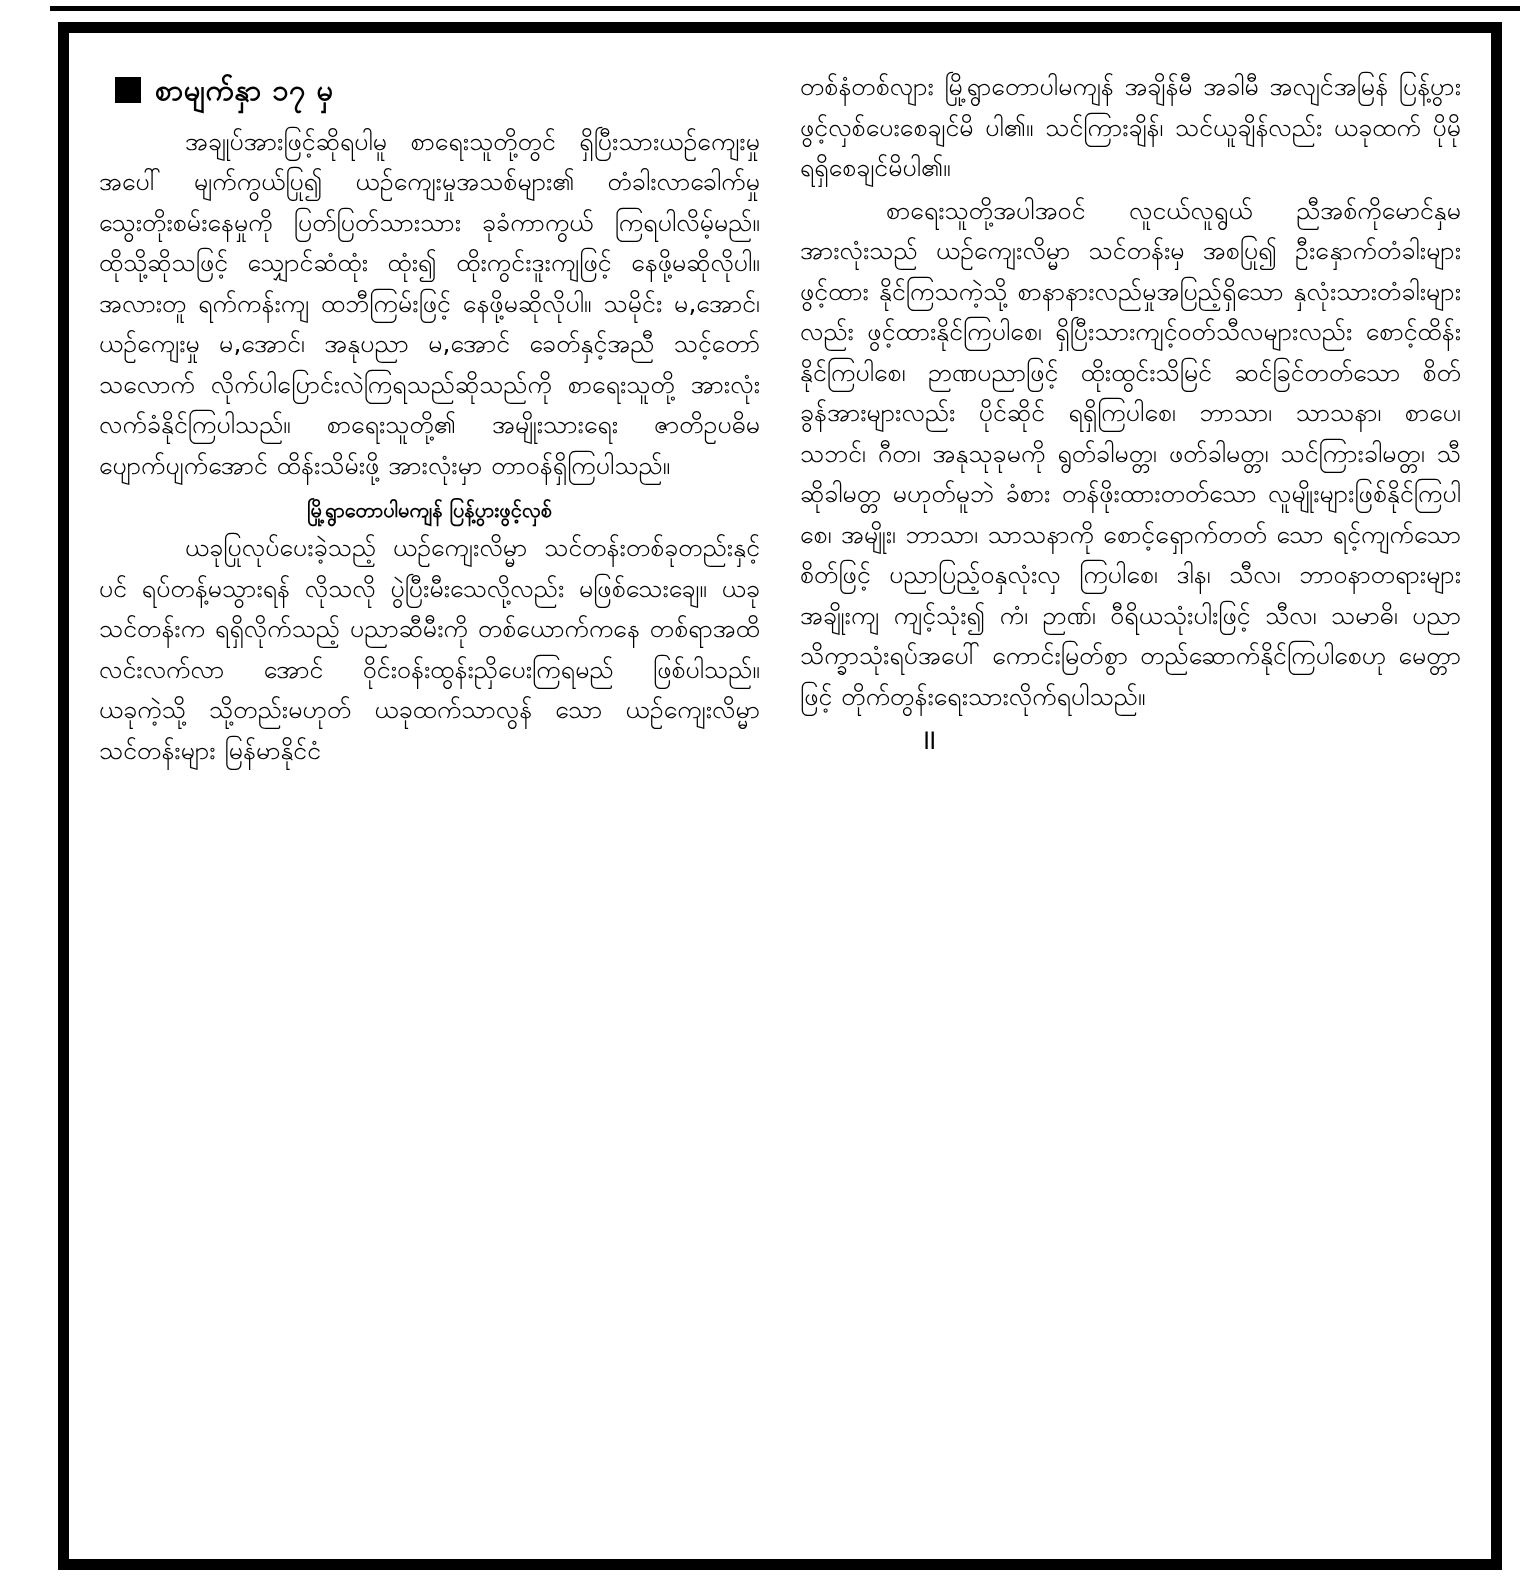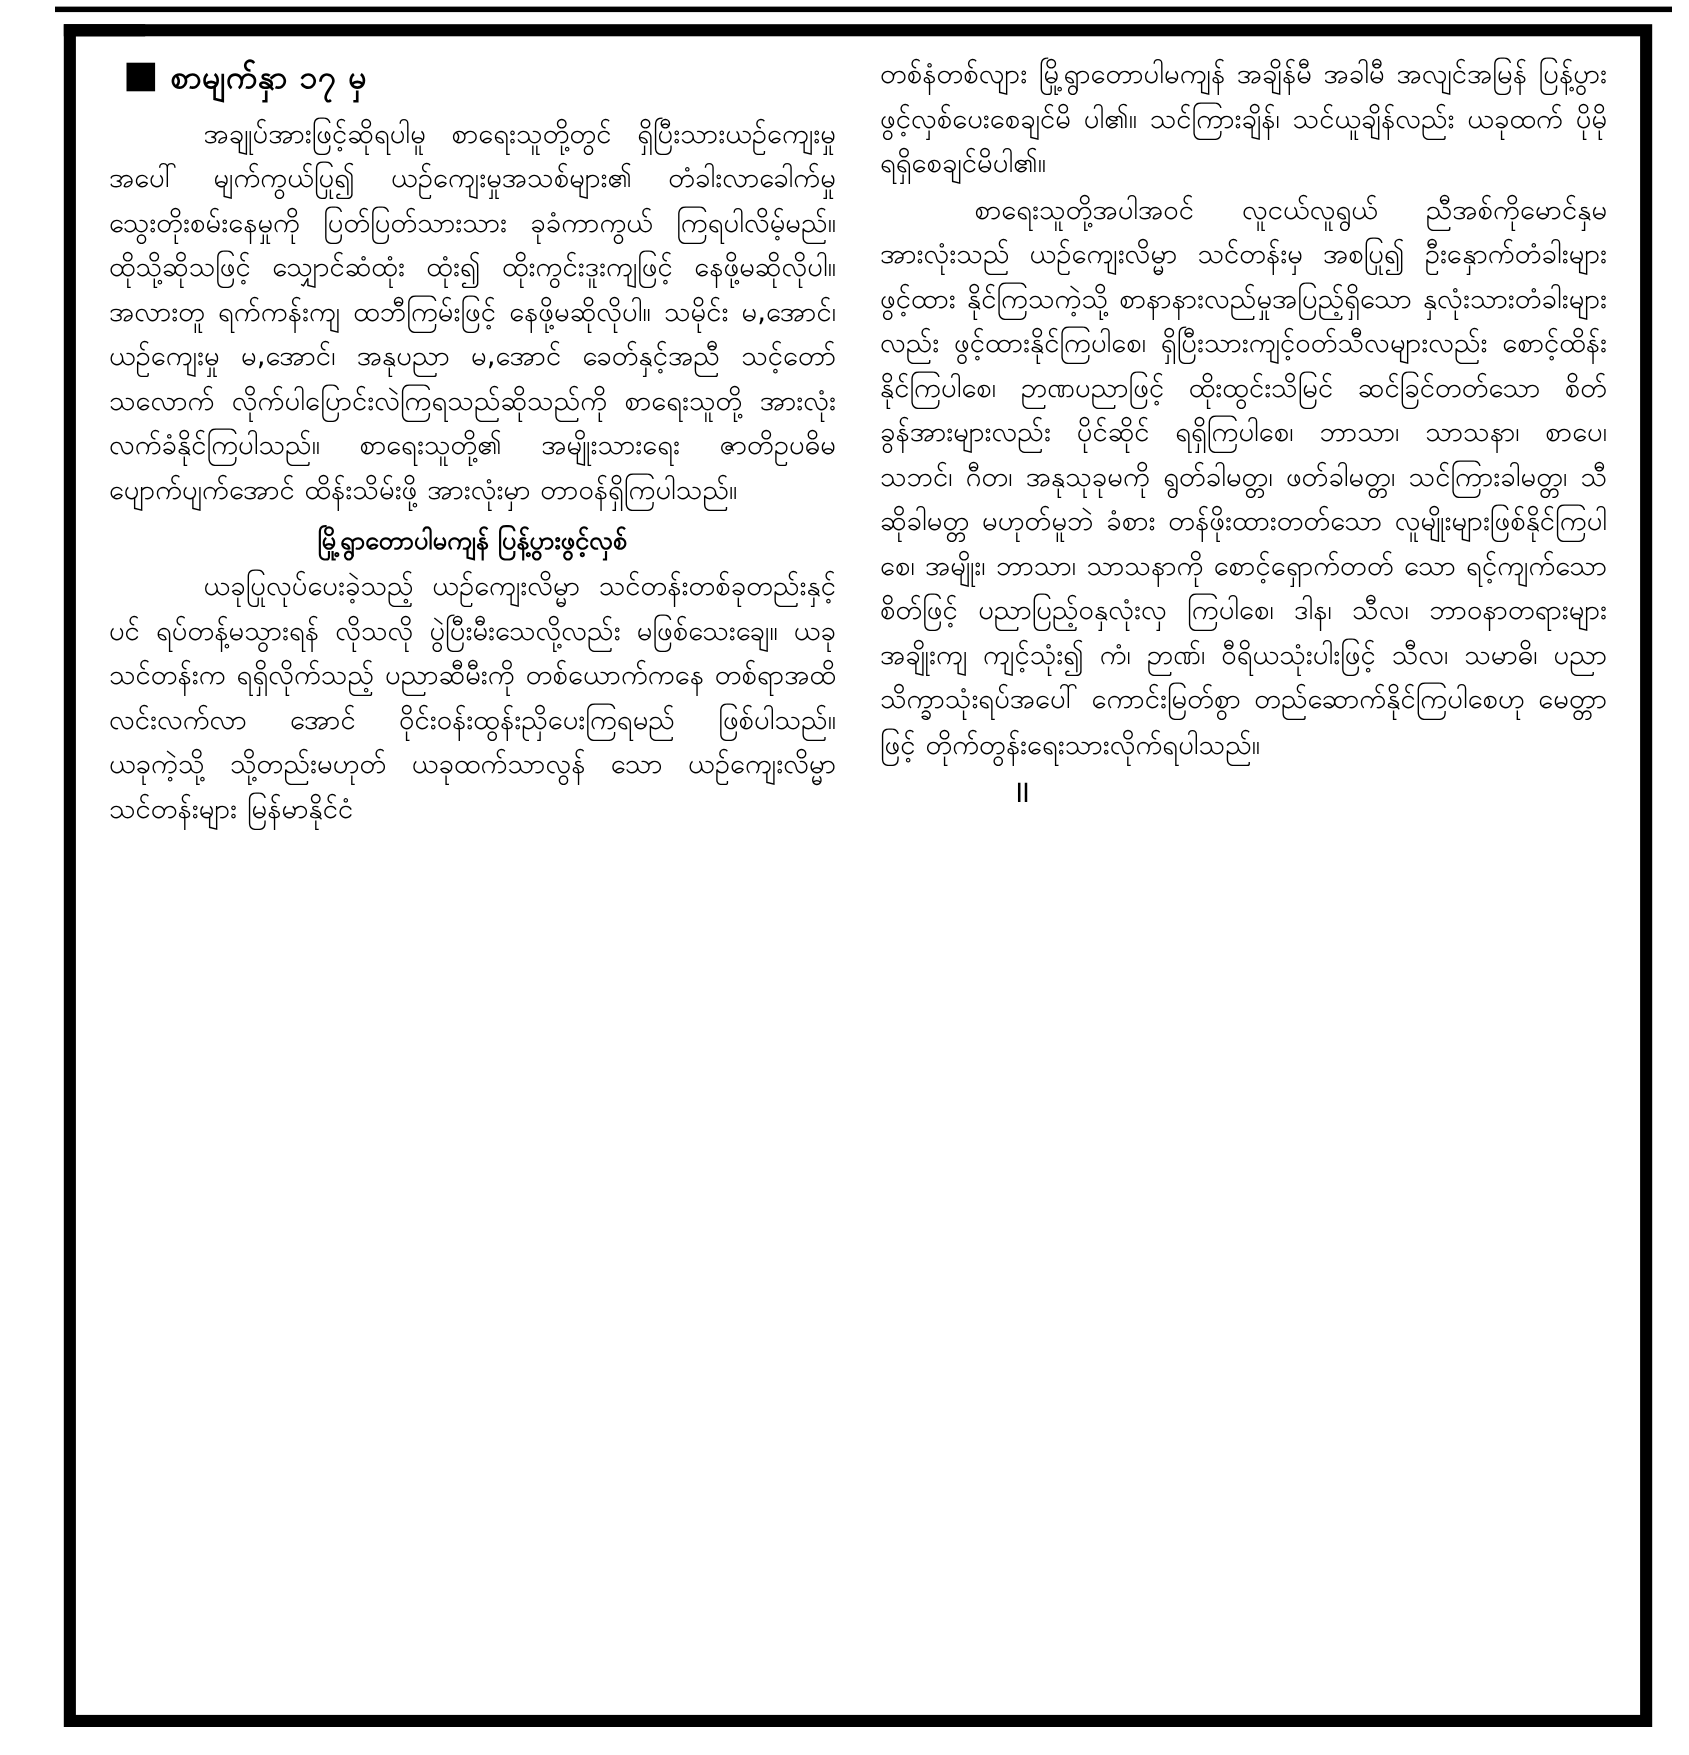--- a/index.html
+++ b/index.html
@@ -48,21 +48,21 @@
     background: #000000;
   }
 
   .columns {
     position: absolute;
     left: 0;
     top: 0;
     width: 100%;
     height: 100%;
     box-sizing: border-box;
-    padding: 14px 30px 26px 30px;
+    padding: 34px 30px 26px 30px;
     display: flex;
     gap: 40px;
   }
   .column {
     flex: 1 1 0;
     min-width: 0;
   }
 
   .kicker {
     display: flex;
@@ -90,21 +90,21 @@
     text-justify: inter-word;
     margin: 0 0 2px 0;
     text-indent: 86px;
     word-spacing: 1px;
   }
   p.body.no-indent {
     text-indent: 0;
   }
 
   h2.subhead {
-    font-size: 23px;
+    font-size: 20px;
     font-weight: bold;
     line-height: 1.6;
     text-align: center;
     margin: 8px 0 2px 0;
   }
 
   .end-mark {
     display: inline-block;
     margin-left: 120px;
     font-size: 28px;

